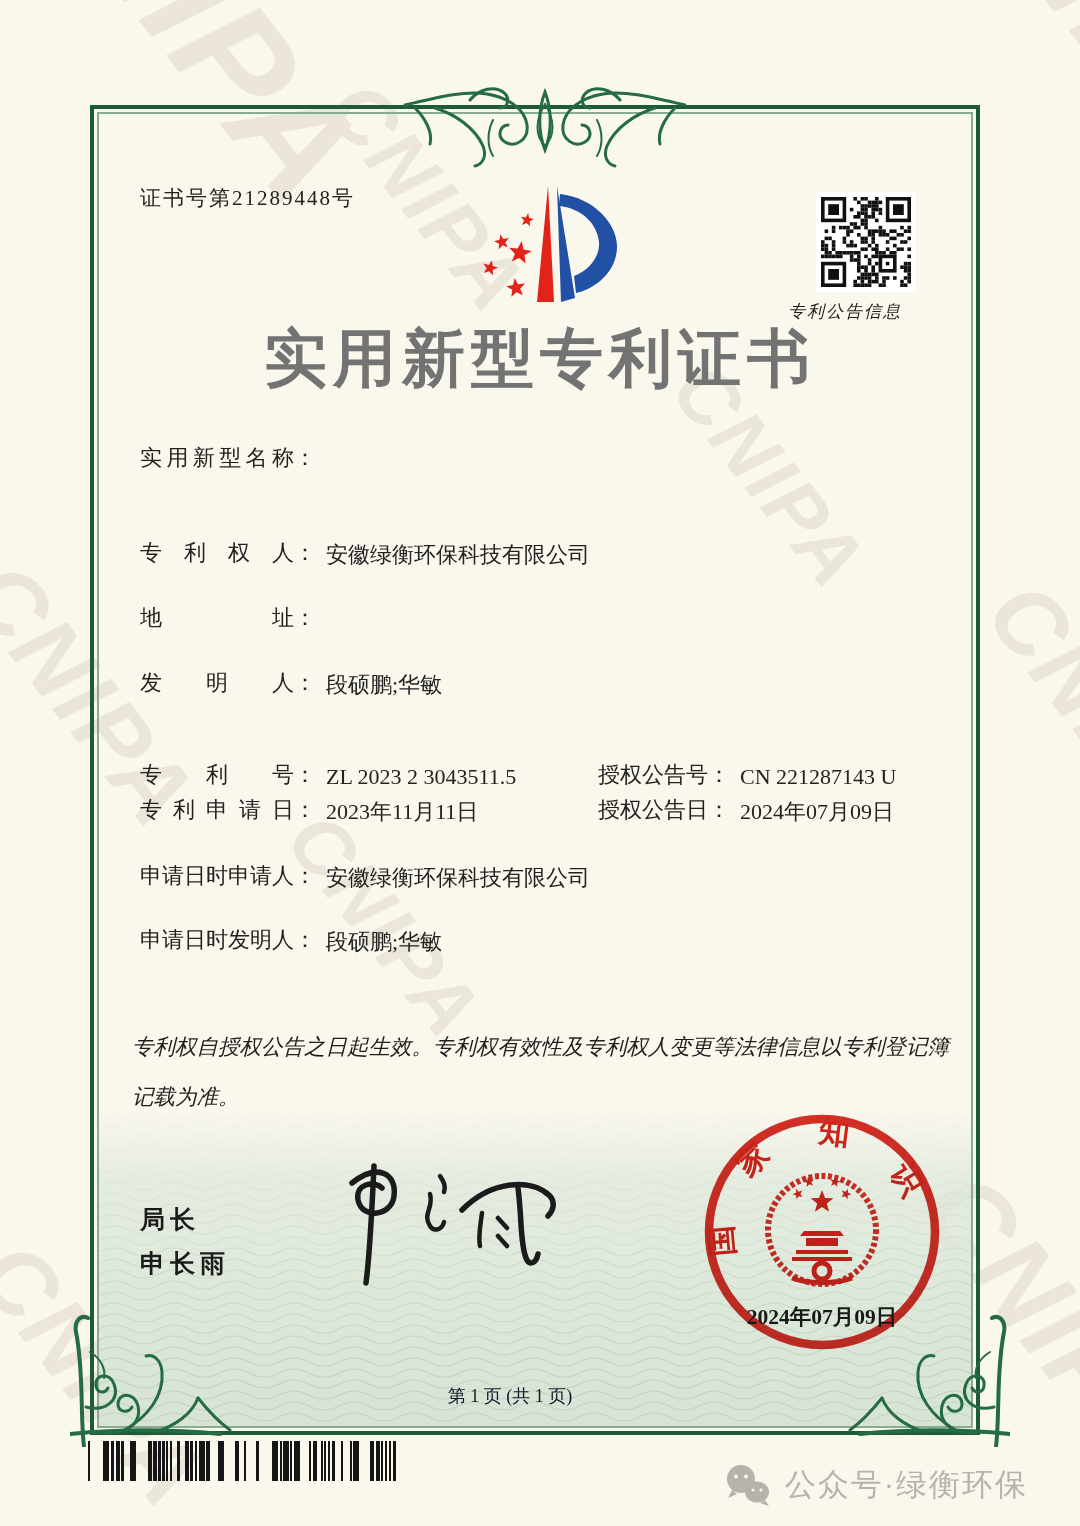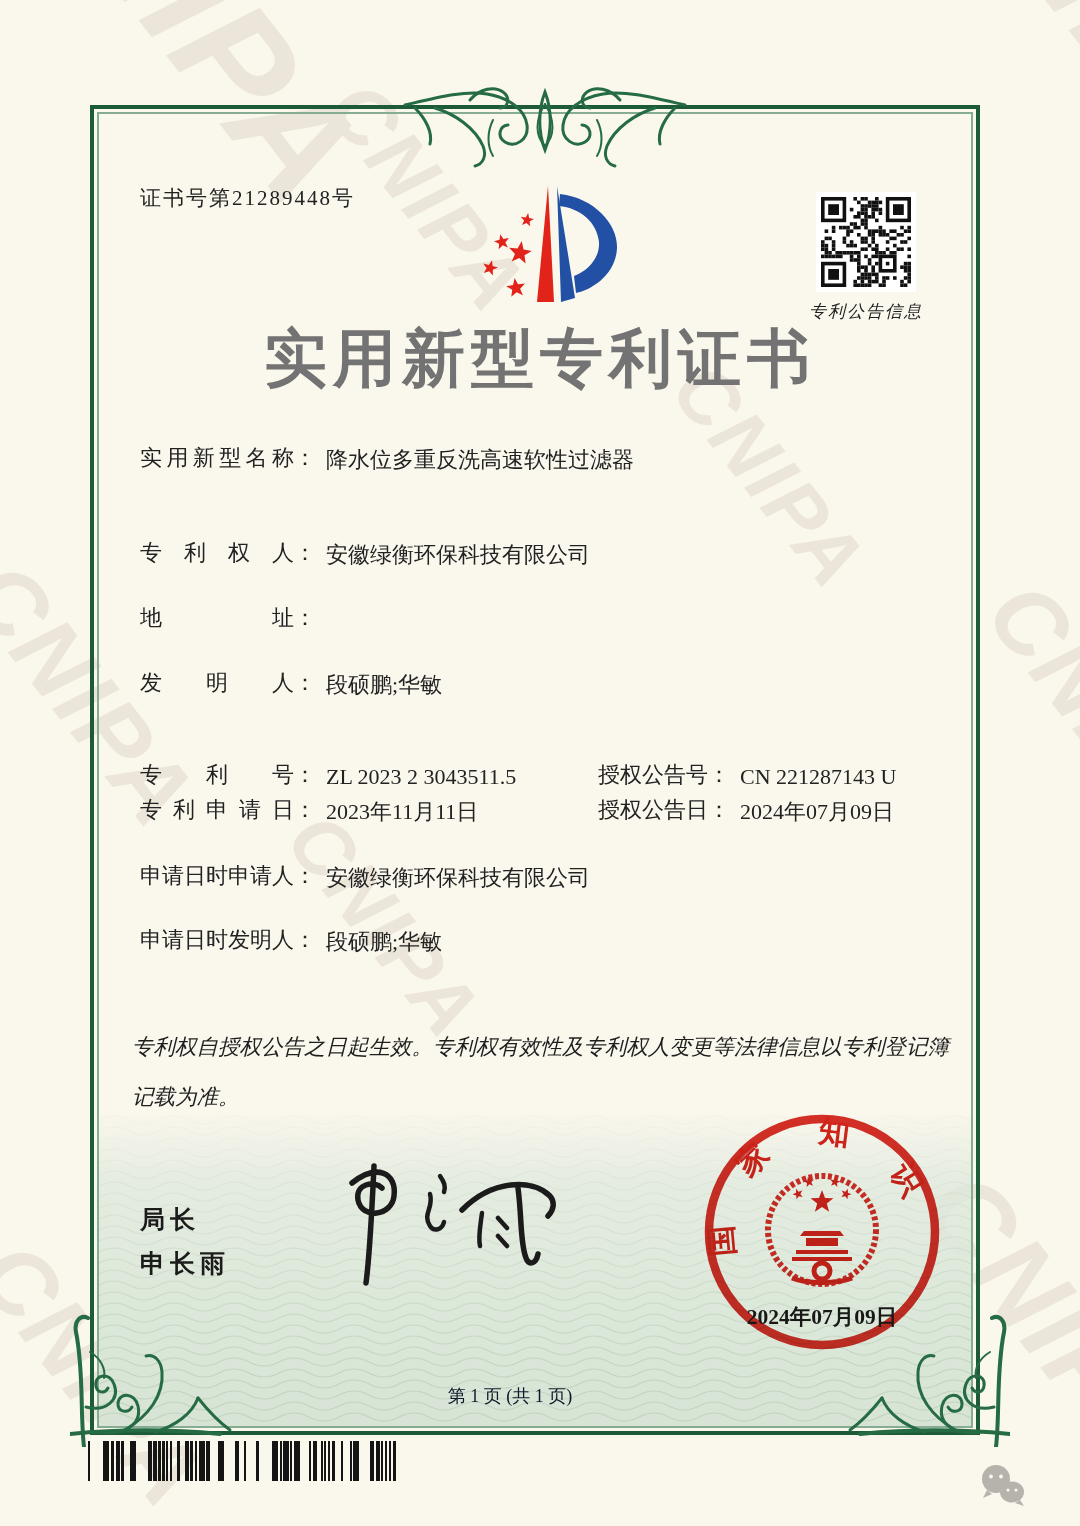--- a/index.html
+++ b/index.html
@@ -17,21 +17,21 @@
   
   .band{position:absolute;left:99px;top:1112px;width:872px;height:316px;z-index:1;
         background:linear-gradient(180deg,rgba(222,232,220,0) 0%,rgba(222,232,220,.75) 22%,#dce8da 60%,#d7e4d5 100%);}
   .band svg{position:absolute;left:0;top:0;}
   .orn{position:absolute;z-index:3;}
   
   .certno{position:absolute;left:140px;top:184px;font-size:21px;letter-spacing:2px;z-index:2;}
   .logo{position:absolute;left:450px;top:180px;z-index:2;}
   .qr-card{position:absolute;left:816px;top:192px;width:100px;height:100px;background:#fff;z-index:2;}
   .qr-card svg{position:absolute;left:5px;top:5px;}
-  .qr-cap{position:absolute;left:788px;top:300px;width:156px;text-align:center;
+  .qr-cap{position:absolute;left:788px;top:300px;width:156px;text-align:left;
           font-size:17px;letter-spacing:2px;font-style:italic;color:#1f1f1f;z-index:2;}
   .title{position:absolute;left:0;top:316px;width:1080px;text-align:center;
          font-size:63px;font-weight:bold;letter-spacing:6px;color:#737373;z-index:2;}
   
   .row{position:absolute;left:140px;font-size:22px;z-index:2;display:flex;align-items:flex-start;}
   .lbl{display:inline-block;width:154px;text-align:justify;text-align-last:justify;flex:none;}
   .colon{flex:none;}
   .val{margin-left:10px;max-width:560px;line-height:33px;}
   .rcol{position:absolute;left:458px;top:0;display:flex;white-space:nowrap;}
   .rcol .lbl{width:auto;text-align-last:auto;}
@@ -353,21 +353,20 @@
       <rect x="23" y="24" width="1" height="1" fill="#111"></rect>
     </svg>
 </div>
 <div class="qr-cap">专利公告信息</div>
 
 <div class="title">实用新型专利证书</div>
 
 <div class="row" style="top:443px;">
   <span class="lbl">实用新型名称</span>
     <span class="colon">：</span>
-  <span class="val">降水位多重反洗高速软性过滤器</span>
 </div>
 <div class="row" style="top:538px;">
   <span class="lbl">专利权人</span>
     <span class="colon">：</span>
   <span class="val">安徽绿衡环保科技有限公司</span>
 </div>
 <div class="row" style="top:603px;">
   <span class="lbl">地址</span>
     <span class="colon">：</span>
 </div>
@@ -509,13 +508,14 @@
       <ellipse cx="34" cy="28" rx="12" ry="10.5"></ellipse>
       <path d="M42 36 l 4 6 l -9 -3 z"></path>
     </g>
     <g fill="#faf7ed">
       <circle cx="13" cy="12.5" r="1.9"></circle>
         <circle cx="23" cy="12.5" r="1.9"></circle>
       <circle cx="30" cy="26" r="1.6"></circle>
         <circle cx="38" cy="26" r="1.6"></circle>
     </g>
   </svg>
+  <span>公众号·绿衡环保</span>
 </div>
 
 </body></html>

